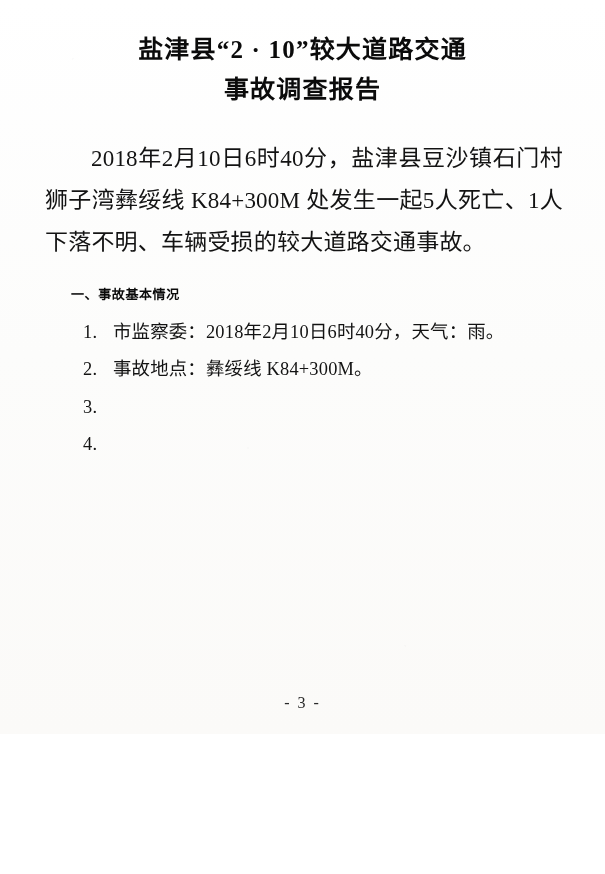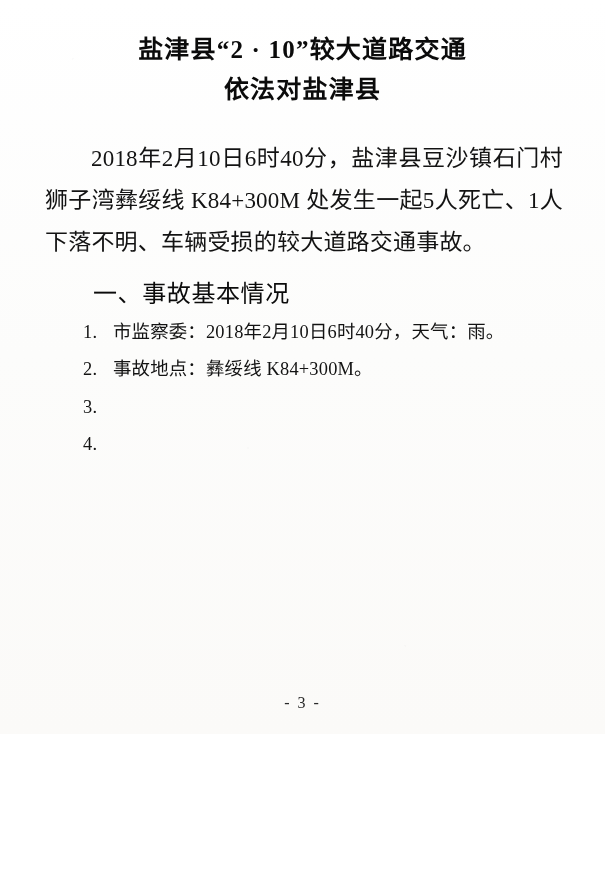--- a/index.html
+++ b/index.html
@@ -58,23 +58,23 @@
     color: #131313;
     margin: 0 0 1px 0;
   }
   .para.indent {
     text-indent: 2em;
   }
 
   
   .section-heading {
     margin: 12px 0 0 0;
-    font-size: 24px;
+    font-size: 13px;
     line-height: 37.5px;
-    font-weight: 400;
+    font-weight: 700;
     text-indent: 2em;
     letter-spacing: 0.6px;
     color: #0b0b0b;
   }
 
   
   .num-list {
     list-style: none;
     margin: 0;
     padding: 0;
@@ -110,21 +110,21 @@
     color: #2a2a2a;
   }
 </style>
 </head>
 <body>
 
 <div class="page">
 
   <div class="title-block">
     <div class="title-line">盐津县“2 · 10”较大道路交通</div>
-    <div class="title-line">依法对盐津县</div>
+    <div class="title-line">事故调查报告</div>
   </div>
 
   <div class="body-block">
 
     <p class="para indent">2018年2月10日6时40分，盐津县豆沙镇石门村狮子湾彝绥线 K84+300M 处发生一起5人死亡、1人下落不明、车辆受损的较大道路交通事故。</p>
 
 
     <h2 class="section-heading">一、事故基本情况</h2>
 
     <ul class="num-list">

